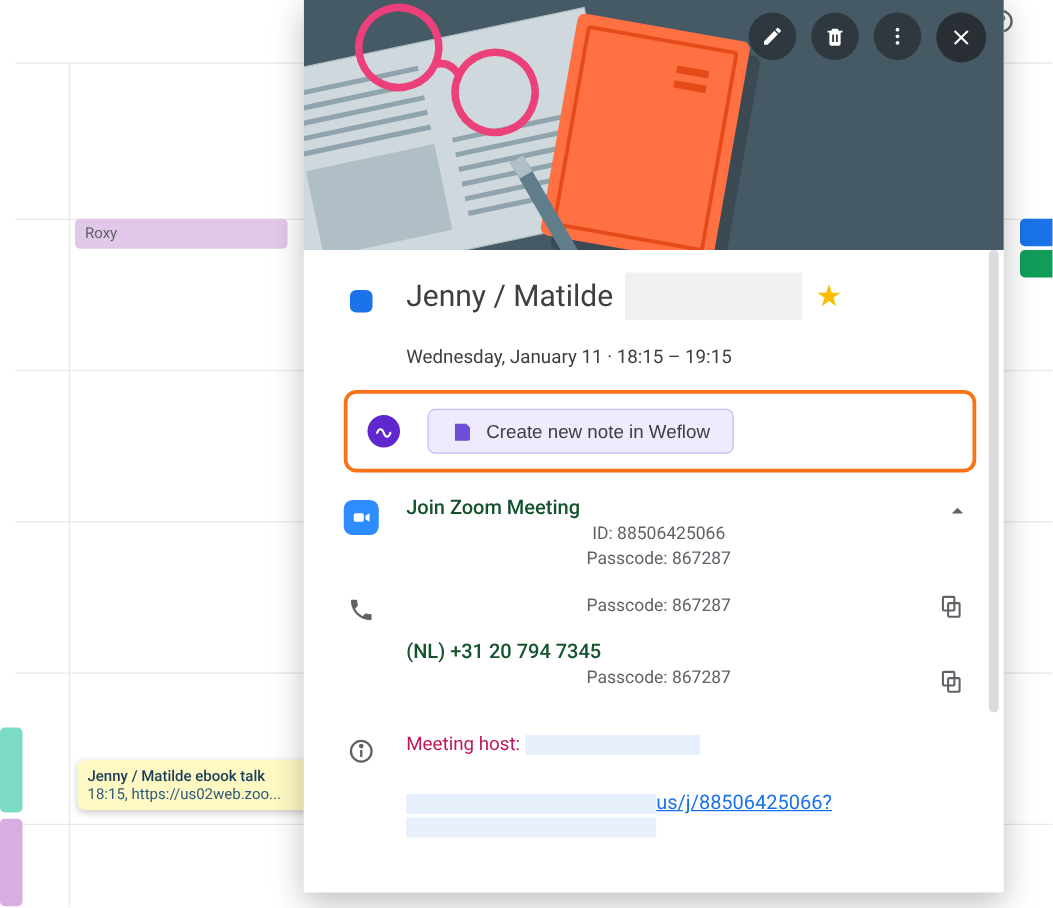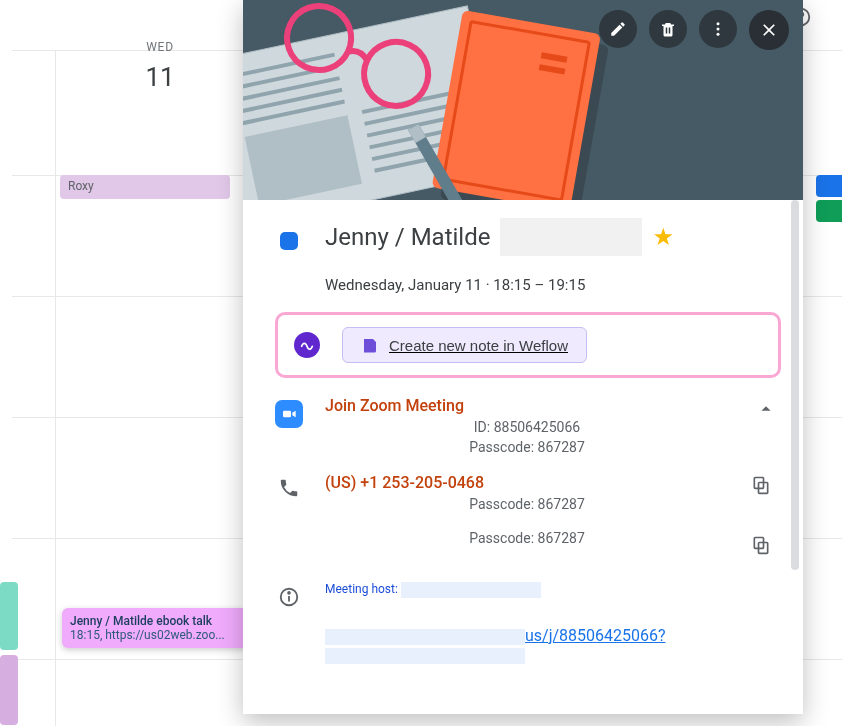--- a/index.html
+++ b/index.html
@@ -63,21 +63,21 @@
     position: absolute;
     left: 0; top: 655px;
     width: 18px; height: 70px;
     background: #d6aee0;
     border-radius: 4px;
   }
   .ev-meeting-chip {
     position: absolute;
     left: 62px; top: 608px;
     width: 186px;
-    background: #f0abfc;
+    background: #fef9c3;
     border-radius: 6px;
     padding: 6px 8px;
     font-size: 12px;
     color: #1a3e5c;
     box-shadow: 0 2px 6px rgba(0,0,0,0.2);
   }
   .ev-meeting-chip .m-title { font-weight: 500; white-space: nowrap; overflow: hidden; }
   .ev-meeting-chip .m-sub { color: #2f5a7a; white-space: nowrap; overflow: hidden; text-overflow: ellipsis; }
   .right-tabs {
     position: absolute;
@@ -173,28 +173,27 @@
     width: 142px; height: 38px;
     background: #f1f1f1;
   }
   .star { color: #fbbc04; font-size: 24px; }
   .ev-datetime {
     font-size: 15px;
     color: #3c4043;
     margin-top: 20px;
   }
   .weflow-row {
-    border: 3px solid #f9a8d4;
+    border: 3px solid #f97316;
     border-radius: 10px;
     padding: 12px 16px;
     display: flex;
     align-items: center;
     gap: 22px;
     margin-bottom: 18px;
-    text-decoration: underline;
   }
   .weflow-icon {
     width: 26px; height: 26px;
     background: #5f27cd;
     border-radius: 50%;
     display:flex; align-items:center; justify-content:center;
   }
   .weflow-btn {
     display: inline-flex;
     align-items: center;
@@ -206,46 +205,42 @@
     color: #3c4043;
     font-size: 15px;
     cursor: pointer;
   }
   .zoom-icon {
     width: 28px; height: 28px;
     background: #2d8cff;
     border-radius: 7px;
     display:flex; align-items:center; justify-content:center;
   }
-  .link { color: #c2410c; font-weight: 500; font-size: 16px; cursor:pointer; }
+  .link { color: #14532d; font-weight: 500; font-size: 16px; cursor:pointer; }
   .meta-text { color: #5f6368; font-size: 14px; margin-top: 4px; text-align: center; }
   .phone-block { margin-bottom: 18px; }
   .chevron { cursor: pointer; }
   .copy-btn { cursor: pointer; }
-  .host-line { font-size: 12px; color: #1d4ed8; }
+  .host-line { font-size: 15px; color: #be185d; }
   .host-line .redact-inline { display:inline-block; width:140px; height:16px; background:#e8f0fe; vertical-align:middle;}
   .join-url .redact-inline { display:inline-block; width:200px; height:16px; background:#e8f0fe; vertical-align:middle;}
   .join-url .url-part { color:#1a73e8; word-break:break-all;text-decoration:underline;}
 </style>
 </head>
 <body>
 
 <div class="calendar-bg">
   <div class="grid-lines">
     <div class="vline"></div>
     <div class="hline" style="top:0px"></div>
     <div class="hline" style="top:125px"></div>
     <div class="hline" style="top:246px"></div>
     <div class="hline" style="top:367px"></div>
     <div class="hline" style="top:488px"></div>
     <div class="hline" style="top:609px"></div>
-  </div>
-  <div class="day-header">
-    <div class="dow">WED</div>
-    <div class="dnum">11</div>
   </div>
   <div class="ev-roxy">Roxy</div>
   <div class="ev-green"></div>
   <div class="ev-purple2"></div>
   <div class="ev-meeting-chip">
     <div class="m-title">Jenny / Matilde ebook talk</div>
     <div class="m-sub">18:15, https://us02web.zoo...</div>
   </div>
   <div class="right-tabs">
     <div class="tab-blue"></div>
@@ -393,24 +388,24 @@
     </div>
 
     <div class="row">
       <div class="icon-col">
         <svg width="22" height="22" viewBox="0 0 24 24" fill="#5f6368">
             <path d="M6.6 10.8a15 15 0 006.6 6.6l2.2-2.2a1 1 0 011-.25 11.4 11.4 0 003.6.58 1 1 0 011 1V20a1 1 0 01-1 1A17 17 0 013 4a1 1 0 011-1h3.5a1 1 0 011 1 11.4 11.4 0 00.58 3.6 1 1 0 01-.25 1L6.6 10.8z"></path>
           </svg>
       </div>
       <div class="content-col">
         <div class="phone-block">
-          <div class="link">(US) +1 253-205-0468</div>
           <div class="meta-text">Passcode: 867287</div>
         </div>
         <div class="phone-block">
+          <div class="link">(NL) +31 20 794 7345</div>
           <div class="meta-text">Passcode: 867287</div>
         </div>
       </div>
       <div class="trail-col" style="flex-direction:column; gap:40px; display:flex;">
         <svg class="copy-btn" width="20" height="20" viewBox="0 0 24 24" fill="none" stroke="#5f6368" stroke-width="2">
             <rect x="9" y="9" width="11" height="13" rx="1"></rect>
             <rect x="4" y="3" width="11" height="13" rx="1"></rect>
           </svg>
         <svg class="copy-btn" width="20" height="20" viewBox="0 0 24 24" fill="none" stroke="#5f6368" stroke-width="2">
             <rect x="9" y="9" width="11" height="13" rx="1"></rect>

